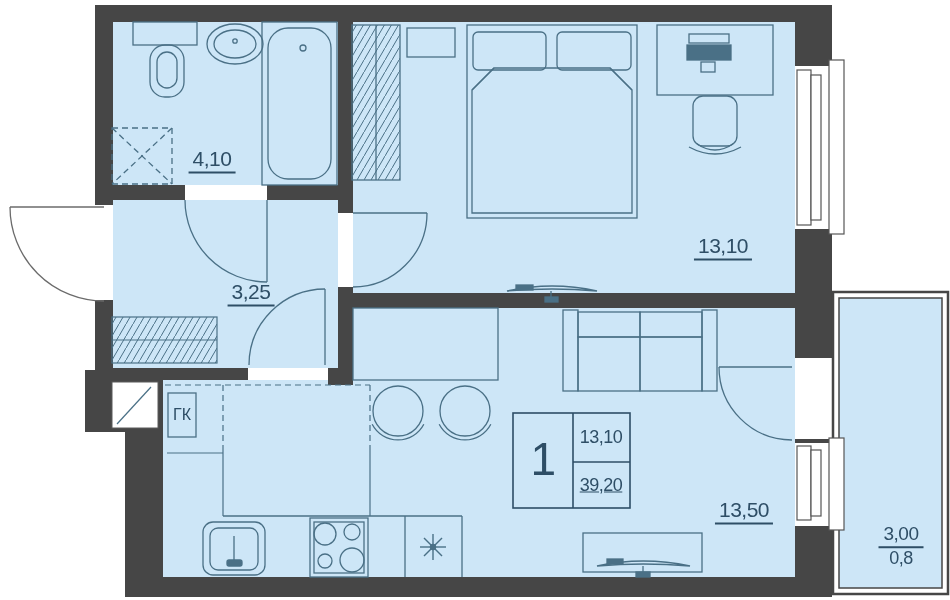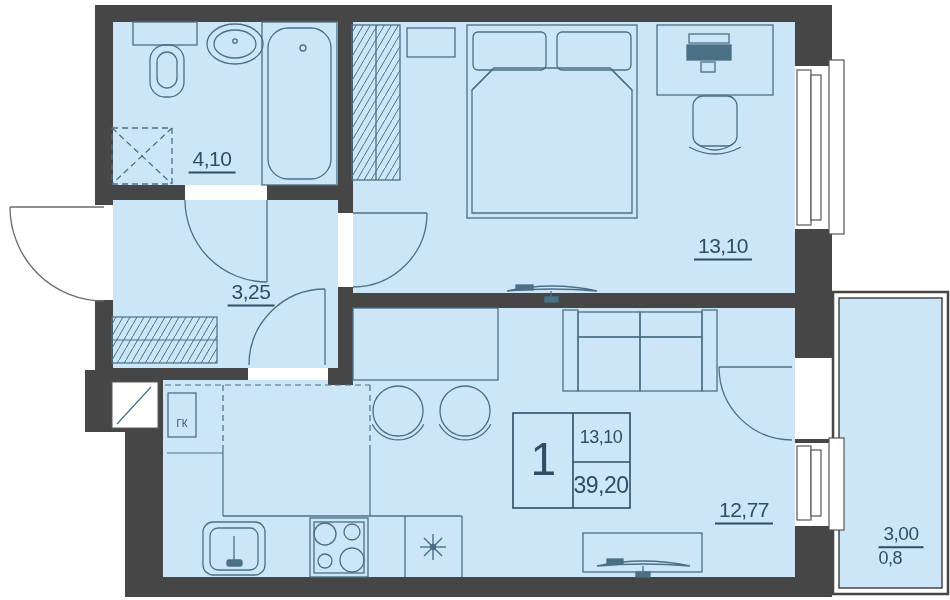--- a/index.html
+++ b/index.html
@@ -3,27 +3,27 @@
 <meta charset="utf-8">
 <style>
   html,body{margin:0;padding:0;background:#ffffff;}
   #stage{position:relative;width:950px;height:600px;background:#ffffff;overflow:hidden;
          font-family:"Liberation Sans", sans-serif;}
   #plan-svg{position:absolute;left:0;top:0;}
   .lbl{position:absolute;transform:translate(-50%,-50%);color:#2e4e66;
        font-family:"Liberation Sans", sans-serif;letter-spacing:-0.5px;white-space:nowrap;}
   .area-label{font-size:21px;}
   .area-label .u{border-bottom:2px solid #2e4e66;padding:0 4px 1px;display:inline-block;}
-  .frac{font-size:19px;text-align:left;line-height:1.15;}
+  .frac{font-size:19px;text-align:center;line-height:1.15;}
   .frac .top{display:block;border-bottom:2px solid #2e4e66;padding:0 5px 1px;}
   .frac .bot{display:block;font-size:18px;}
   .apt-num{font-size:46px;font-weight:400;}
   .info-small{font-size:18px;}
-  .info-big{font-size:23px;}
-  .gk{font-size:10px;letter-spacing:0;margin-top:8px;}
+  .info-big{font-size:18px;text-decoration:underline;}
+  .gk{font-size:16px;letter-spacing:0;}
 </style>
 </head>
 <body>
 
 <div id="stage">
 
 <svg id="plan-svg" width="950" height="600" viewBox="0 0 950 600">
   <defs>
     <pattern id="hatch" width="7" height="12" patternUnits="userSpaceOnUse">
       <path d="M0,12 L7,0" stroke="#4a7086" stroke-width="1" fill="none"></path>
@@ -249,21 +249,21 @@
 <div class="lbl area-label" style="left:212px;top:160px">
   <span class="u">4,10</span>
 </div>
 <div class="lbl area-label" style="left:251px;top:293px">
   <span class="u">3,25</span>
 </div>
 <div class="lbl area-label" style="left:723px;top:247px">
   <span class="u">13,10</span>
 </div>
 <div class="lbl area-label" style="left:744px;top:511px">
-  <span class="u">12,77</span>
+  <span class="u">13,50</span>
 </div>
 <div class="lbl frac" style="left:901px;top:546px">
   <span class="top">3,00</span>
   <span class="bot">0,8</span>
 </div>
 <div class="lbl apt-num" style="left:543px;top:459px">
   <span>1</span>
 </div>
 <div class="lbl info-small" style="left:601px;top:437px">
   <span>13,10</span>

